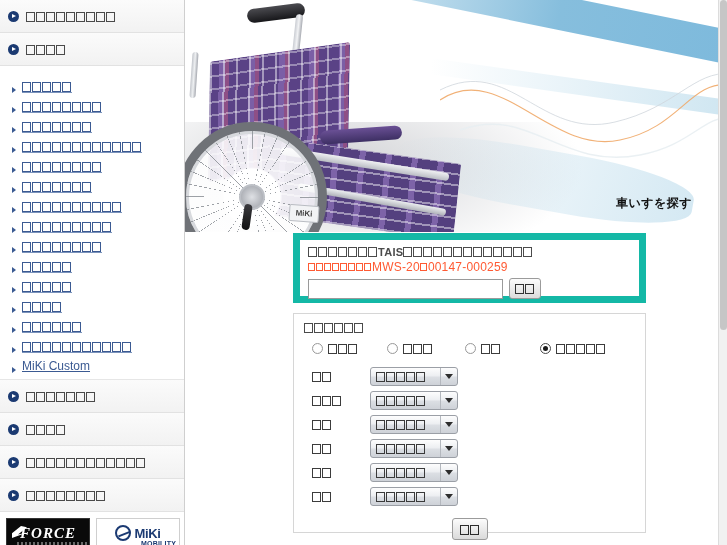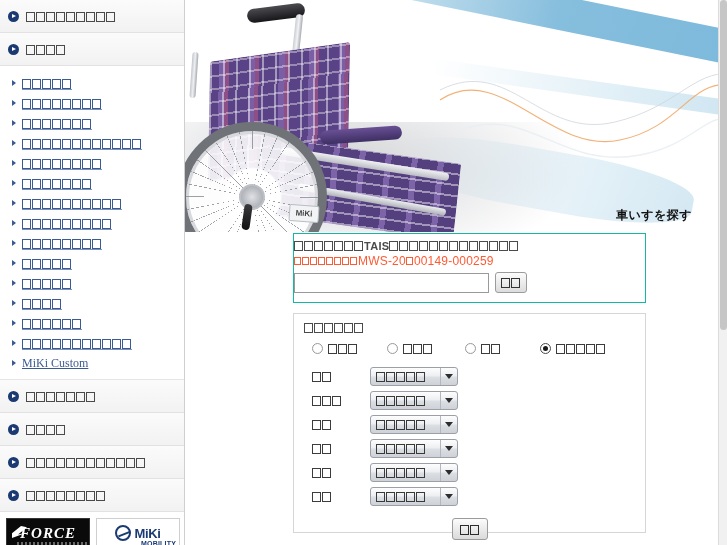--- a/index.html
+++ b/index.html
@@ -47,22 +47,22 @@
     background: #1b3a72; position: relative; margin-right: 7px; flex: none;
   }
   .bullet-icon:after {
     content: ""; position: absolute; left: 4px; top: 3px;
     border-left: 4px solid #fff;
     border-top: 2.5px solid transparent;
     border-bottom: 2.5px solid transparent;
   }
   .side-links { padding: 7px 0 6px 12px; }
   .side-link {
-    display: flex; align-items: center;
-    height: 20px; color: #3b5a92; cursor: pointer; font-family: Liberation Serif, serif;
+    display: flex; align-items: flex-end;
+    height: 20px; color: #3b5a92; cursor: pointer;
   }
   .tri-icon {
     width: 0; height: 0; flex: none;
     border-left: 4px solid #3b5a92;
     border-top: 3px solid transparent;
     border-bottom: 3px solid transparent;
     margin-right: 6px;
   }
   .side-link .lbl { border-bottom: 1px solid #7b93bb; line-height: 13px; }
   .side-link .lbl.latin {
@@ -138,21 +138,21 @@
     transform: rotate(8deg); transform-origin: right center;
   }
   .ribbon3 {
     position: absolute; left: 210px; top: 150px;
     width: 300px; height: 60px;
     background: linear-gradient(100deg, rgba(150,200,225,.0), rgba(160,205,228,.45));
     transform: rotate(10deg); border-radius: 40%;
   }
   .swoosh { position: absolute; left: 255px; top: 60px; }
   .hero-caption {
-    position: absolute; right: 35px; bottom: 8px;
+    position: absolute; right: 35px; bottom: 20px;
     font-size: 12px; font-weight: bold; color: #111;
     letter-spacing: .5px;
   }
 
   
   .chair { position: absolute; left: 0; top: 0; width: 360px; height: 232px; }
   .seat-back {
     position: absolute; left: 24px; top: 52px;
     width: 140px; height: 120px;
     transform: skewY(-9deg) rotate(1deg);
@@ -250,22 +250,22 @@
     position: absolute; left: 58px; top: 204px;
     width: 8px; height: 26px; border-radius: 4px;
     background: linear-gradient(#3a3a3e,#111);
     transform: rotate(8deg);
   }
 
   
   #tais-panel {
     position: absolute; left: 293px; top: 233px;
     width: 353px; height: 70px;
-    background: #fff; border: 1px solid #14b8a6;
-    padding: 6px 8px 0 0;
+    background: #fff; border: 7px solid #14b8a6;
+    padding: 6px 8px 0 8px;
   }
   .tais-line1 { color: #4b4b4b; font-size: 11px; height: 14px; white-space: nowrap; }
   .tais-line1 .latin {
     font-weight: bold; font-size: 11px; letter-spacing: .3px;
     display: inline-block; vertical-align: top;
   }
   .tais-line2 {
     color: #ff5a33; font-size: 11px; height: 15px; white-space: nowrap;
   }
   .tais-line2 .code {
@@ -506,21 +506,21 @@
     </div>
 
     <div class="hero-caption">車いすを探す</div>
   </div>
 
   <div id="tais-panel">
     <div class="tais-line1">
       <span class="tofu"><i></i><i></i><i></i><i></i><i></i><i></i><i></i></span><span class="latin">TAIS</span><span class="tofu"><i></i><i></i><i></i><i></i><i></i><i></i><i></i><i></i><i></i><i></i><i></i><i></i><i></i></span>
     </div>
     <div class="tais-line2">
-      <span class="tofu sm"><i></i><i></i><i></i><i></i><i></i><i></i><i></i><i></i></span><span class="code">MWS-20</span><span class="tofu sm"><i></i></span><span class="code">00149-000259</span>
+      <span class="tofu sm"><i></i><i></i><i></i><i></i><i></i><i></i><i></i><i></i></span><span class="code">MWS-20</span><span class="tofu sm"><i></i></span><span class="code">00147-000259</span>
     </div>
     <div class="tais-row">
       <input class="tais-input" type="text" value="" style="">
       <button class="btn-sm">
         <span class="tofu"><i></i><i></i></span>
       </button>
     </div>
   </div>
 
   <div id="filter-panel">

